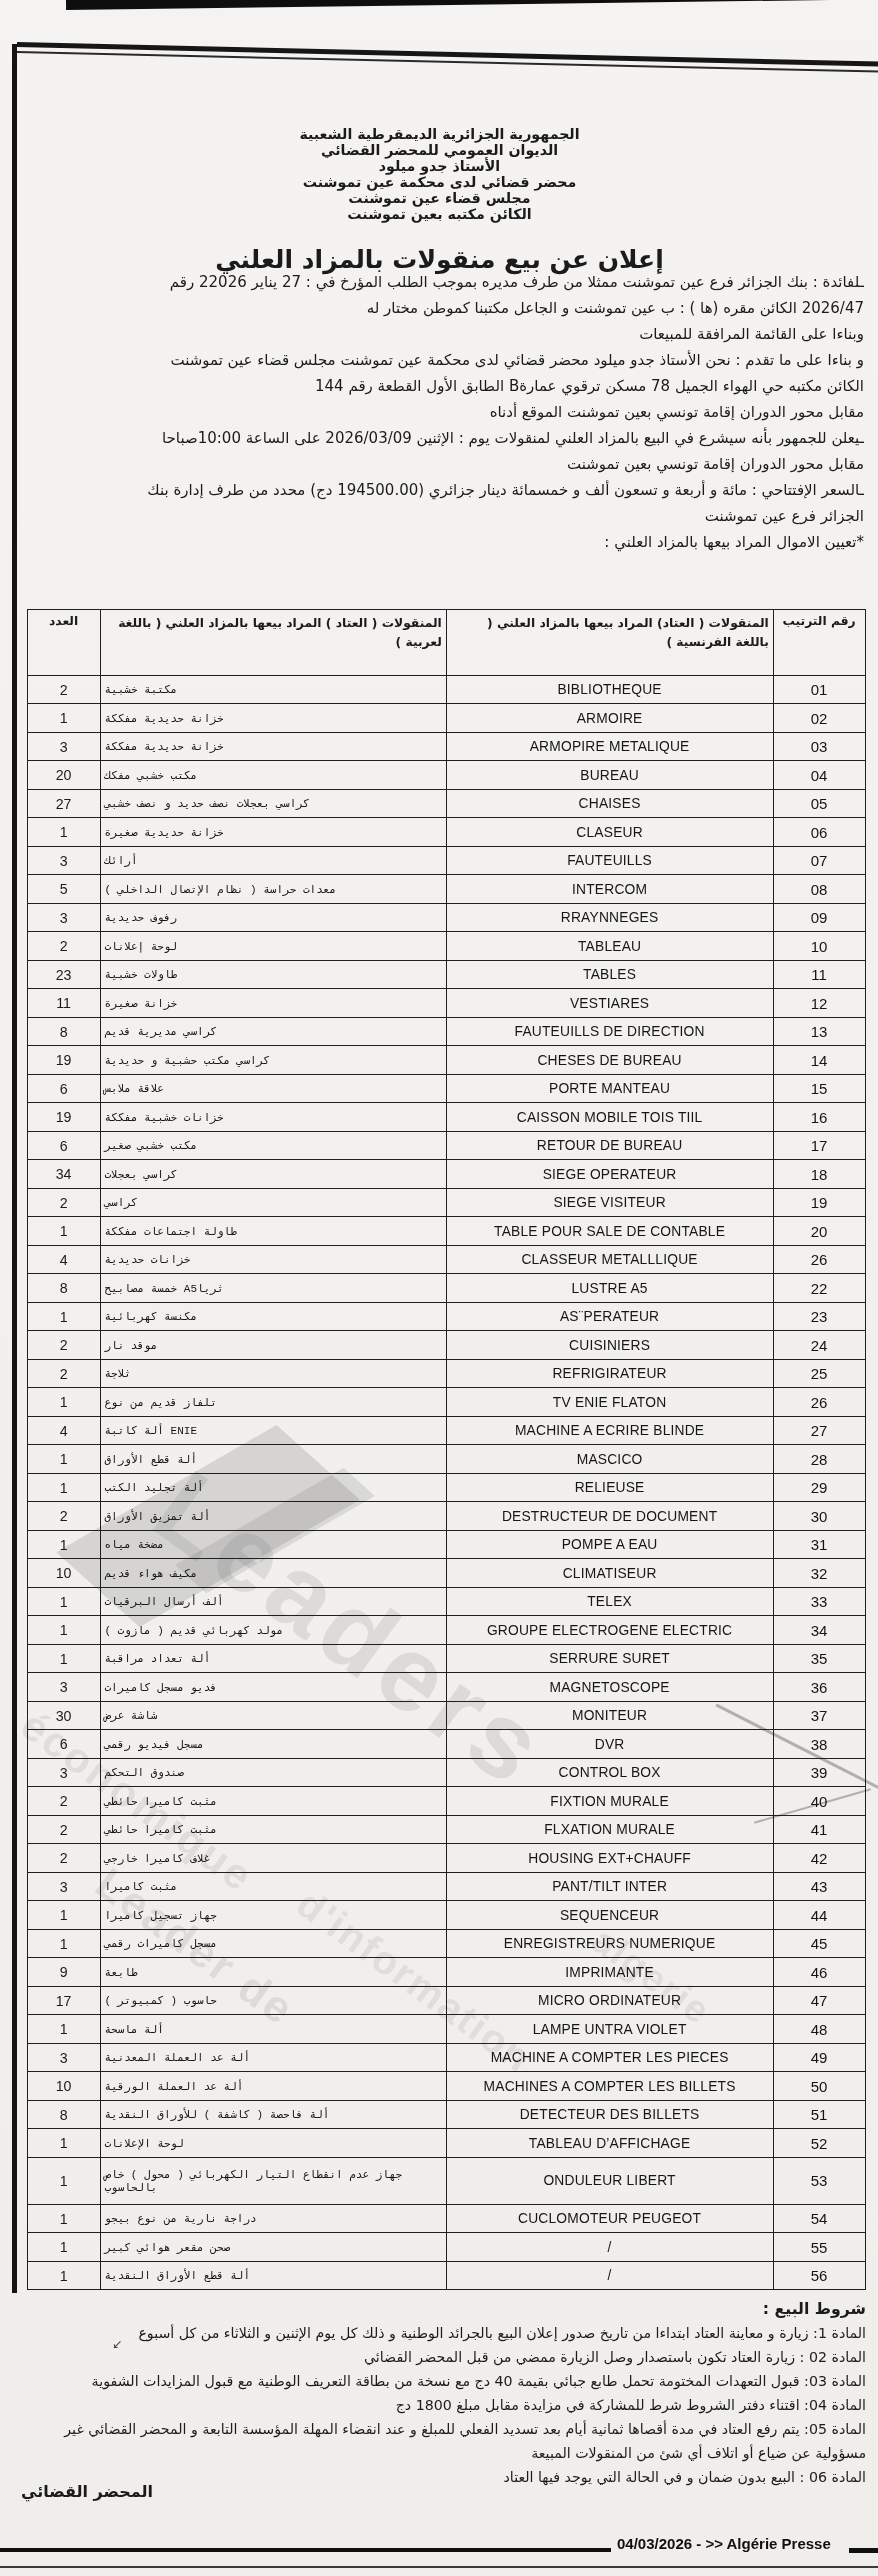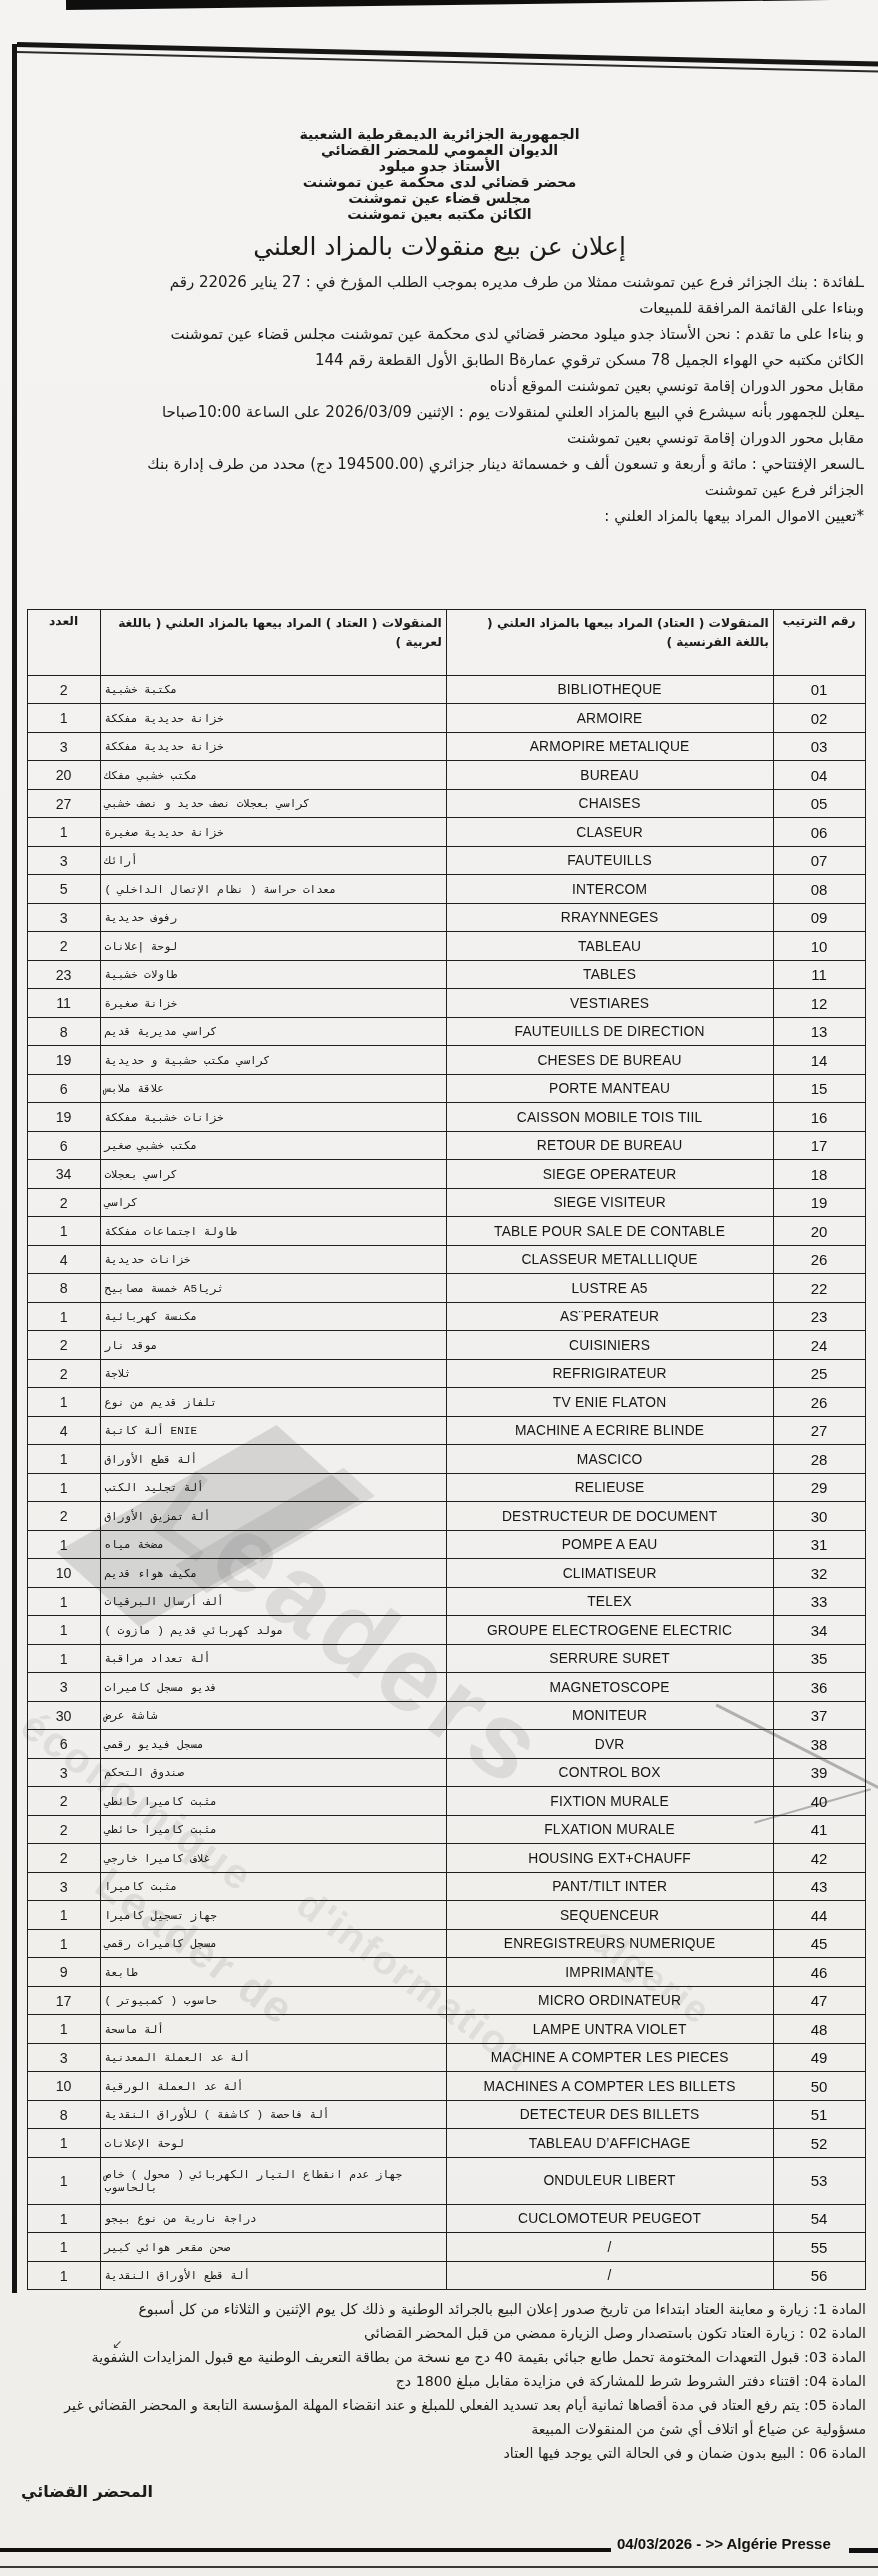--- a/index.html
+++ b/index.html
@@ -14,21 +14,21 @@
   #top-scan-bar{left:66px;top:-3.8px;width:824px;height:14.2px;background:#0e0e0e;
     transform:rotate(-0.75deg);transform-origin:left center;}
   #frame-top-thick{left:17px;top:42px;width:866px;height:4.7px;background:#161616;
     transform:rotate(1.3deg);transform-origin:left center;}
   #frame-top-thin{left:17px;top:51px;width:866px;height:1.9px;background:#2a2a2a;
     transform:rotate(1.3deg);transform-origin:left center;}
   #frame-left{left:12.3px;top:44px;width:4.7px;height:2249px;background:#141414;}
   
   #header{left:28.5px;top:126px;width:822px;text-align:center;direction:rtl;z-index:3;}
   .hline{font-weight:bold;font-size:14.2px;line-height:16px;white-space:nowrap;}
-  #title{font-weight:normal;font-size:25px;line-height:38px;margin-top:6px;letter-spacing:0.5px;}
+  #title{font-weight:bold;font-size:25px;line-height:38px;margin-top:19px;letter-spacing:0.5px;}
   
   #intro{left:25px;top:269px;width:839px;direction:rtl;text-align:right;z-index:3;}
   .iline{font-size:15px;line-height:26px;white-space:nowrap;}
   
   #items-table{left:26.6px;top:609px;width:839px;border-collapse:collapse;direction:rtl;
     table-layout:fixed;z-index:3;position:absolute;}
   #items-table th,#items-table td{border:1.6px solid #1f1f1f;padding:0 3.8px;
     overflow:hidden;background:transparent;}
   #items-table thead th{height:61px;vertical-align:top;font-size:12.3px;font-weight:bold;
     direction:rtl;padding-top:3.8px;}
@@ -99,20 +99,21 @@
         <div class="hline">الأستاذ  جدو ميلود</div>
         <div class="hline">محضر قضائي لدى محكمة عين تموشنت</div>
         <div class="hline">مجلس قضاء عين تموشنت</div>
         <div class="hline">الكائن مكتبه بعين تموشنت</div>
       </div>
     <div id="title">إعلان عن بيع منقولات بالمزاد العلني</div>
   </div>
 
   <div id="intro" class="layer">
       <div class="iline">ـلفائدة : بنك الجزائر فرع عين تموشنت ممثلا من طرف مديره بموجب الطلب المؤرخ في  : 27 يناير  22026 رقم</div>
+      <div class="iline">2026/47 الكائن مقره (ها ) : ب عين تموشنت و  الجاعل مكتبنا كموطن مختار له</div>
       <div class="iline">وبناءا على القائمة المرافقة للمبيعات</div>
       <div class="iline">و بناءا على ما تقدم : نحن الأستاذ جدو ميلود محضر قضائي لدى محكمة عين تموشنت مجلس قضاء عين تموشنت</div>
       <div class="iline">الكائن مكتبه حي الهواء الجميل 78 مسكن ترقوي  عمارةB الطابق الأول القطعة رقم  144</div>
       <div class="iline">مقابل محور الدوران إقامة تونسي بعين تموشنت الموقع أدناه</div>
       <div class="iline">ـيعلن للجمهور بأنه سيشرع في البيع بالمزاد العلني لمنقولات يوم : الإثنين  2026/03/09 على الساعة 10:00صباحا</div>
       <div class="iline">مقابل محور الدوران إقامة تونسي بعين تموشنت</div>
       <div class="iline">ـالسعر الإفتتاحي : مائة و أربعة و تسعون ألف و خمسمائة دينار جزائري (194500.00 دج) محدد من طرف إدارة بنك</div>
       <div class="iline">الجزائر فرع عين تموشنت</div>
       <div class="iline">*تعيين الاموال المراد بيعها بالمزاد العلني :</div>
     </div>
@@ -468,20 +469,21 @@
           <td class="c-fr">/</td>
           <td class="c-ar">ألة قطع الأوراق النقدية</td>
           <td class="c-qty">1</td>
         </tr>
       </tbody>
   </table>
 
   <div id="stray-mark" class="layer">↙</div>
 
   <div id="conditions" class="layer">
+    <div id="cond-title">شروط البيع :</div>
     <div id="cond-lines">
         <div class="cline">المادة 1: زيارة و  معاينة العتاد ابتداءا من تاريخ صدور إعلان البيع بالجرائد الوطنية و ذلك كل يوم الإثنين و  الثلاثاء من كل أسبوع</div>
         <div class="cline">المادة 02 : زيارة العتاد تكون باستصدار وصل الزيارة ممضي من قبل المحضر القضائي</div>
         <div class="cline">المادة 03: قبول التعهدات المختومة تحمل طابع جبائي  بقيمة 40 دج مع نسخة من بطاقة التعريف الوطنية مع قبول المزايدات الشفوية</div>
         <div class="cline">المادة 04: اقتناء دفتر الشروط شرط للمشاركة في مزايدة مقابل مبلغ 1800 دج</div>
         <div class="cline">المادة 05: يتم رفع العتاد في مدة أقصاها ثمانية أيام بعد تسديد الفعلي للمبلغ و  عند انقضاء المهلة المؤسسة التابعة و المحضر القضائي غير</div>
         <div class="cline indent">مسؤولية عن ضياع أو  اتلاف أي شئ من المنقولات المبيعة</div>
         <div class="cline">المادة 06 : البيع بدون ضمان و في الحالة التي يوجد فيها العتاد</div>
       </div>
   </div>

